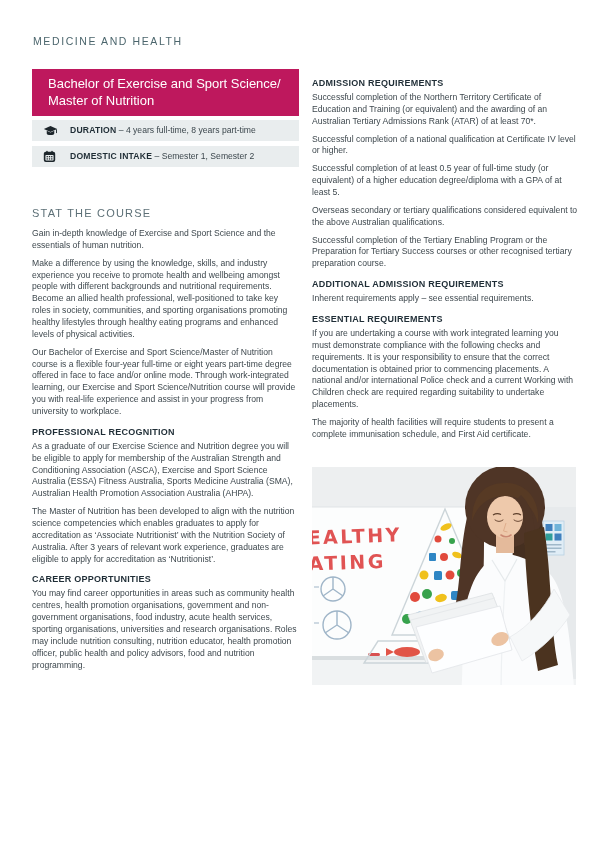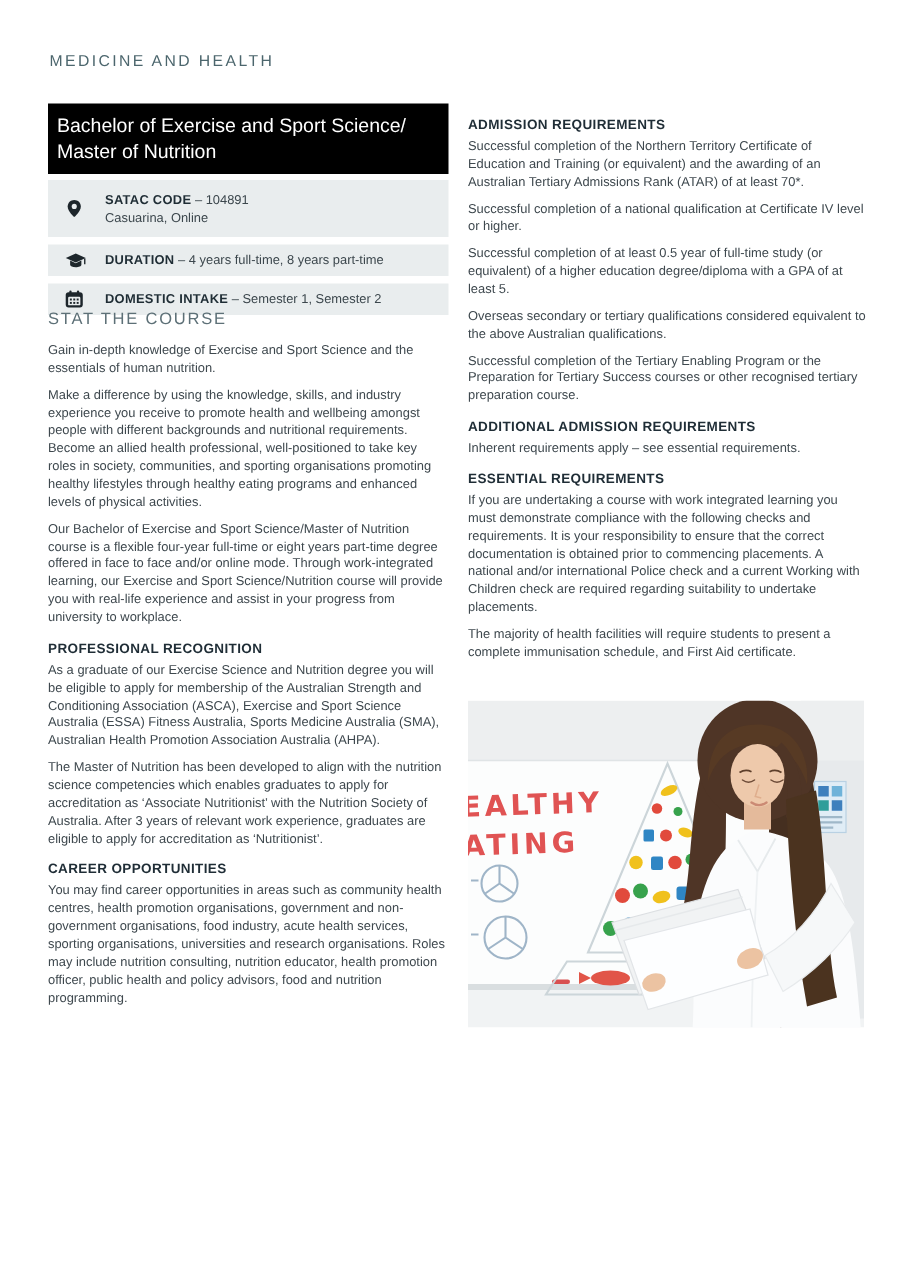--- a/index.html
+++ b/index.html
@@ -7,22 +7,22 @@
     position:relative; width:600px; height:685px; background:#ffffff;
     font-family:"Liberation Sans", sans-serif; overflow:hidden;
     -webkit-font-smoothing:antialiased;
   }
   .category {
     position:absolute; left:33px; top:35px;
     font-size:10.5px; letter-spacing:1.6px; color:#4c666d;
   }
   .title-box {
     position:absolute; left:32px; top:69px; width:267px; height:47px;
-    background:#000000; color:#ffffff; box-sizing:border-box;
-    padding:7px 6px; font-size:13px; line-height:16.5px; font-weight:400;
+    background:#be185d; color:#ffffff; box-sizing:border-box;
+    padding:7px 16px; font-size:13px; line-height:16.5px; font-weight:400;
   }
   .title-box span { display:block; white-space:nowrap; }
   .info-rows { position:absolute; left:32px; top:120px; width:267px; }
   .info-row {
     background:#e9edee; margin-bottom:5px; display:flex; align-items:center;
     box-sizing:border-box; padding:3px 8px 3px 11px; min-height:21px;
   }
   .info-row.tall { min-height:38px; }
   .info-icon { flex:0 0 27px; display:flex; align-items:center; }
   .info-text { font-size:8.6px; color:#3c474d; line-height:1.4; }
@@ -63,32 +63,20 @@
 <div class="page">
 
   <div class="category">MEDICINE AND HEALTH</div>
 
   <div class="title-box">
     <span>Bachelor of Exercise and Sport Science/</span>
     <span>Master of Nutrition</span>
   </div>
 
   <div class="info-rows">
-    <div class="info-row tall">
-      <span class="info-icon">
-        <svg viewBox="0 0 16 16" width="13" height="14" aria-hidden="true">
-          <path d="M8 1C5 1 2.6 3.3 2.6 6.3 2.6 10.4 8 15 8 15s5.4-4.6 5.4-8.7C13.4 3.3 11 1 8 1z" fill="#1d262b"></path>
-          <circle cx="8" cy="6.3" r="2.1" fill="#e9edee"></circle>
-        </svg>
-      </span>
-      <span class="info-text">
-        <span class="info-label">SATAC CODE</span><span> – 104891</span>
-        <br><span>Casuarina, Online</span>
-      </span>
-    </div>
     <div class="info-row">
       <span class="info-icon">
         <svg viewBox="0 0 18 14" width="15" height="12" aria-hidden="true">
           <path d="M9 1 17 4.6 9 8.2 1 4.6z" fill="#1d262b"></path>
           <path d="M4.5 6.6v3.3c0 1.1 2 2 4.5 2s4.5-.9 4.5-2V6.6L9 8.8z" fill="#1d262b"></path>
           <path d="M16.2 5v4.5" stroke="#1d262b" stroke-width="1.1"></path>
         </svg>
       </span>
       <span class="info-text">
         <span class="info-label">DURATION</span><span> – 4 years full-time, 8 years part-time</span>

